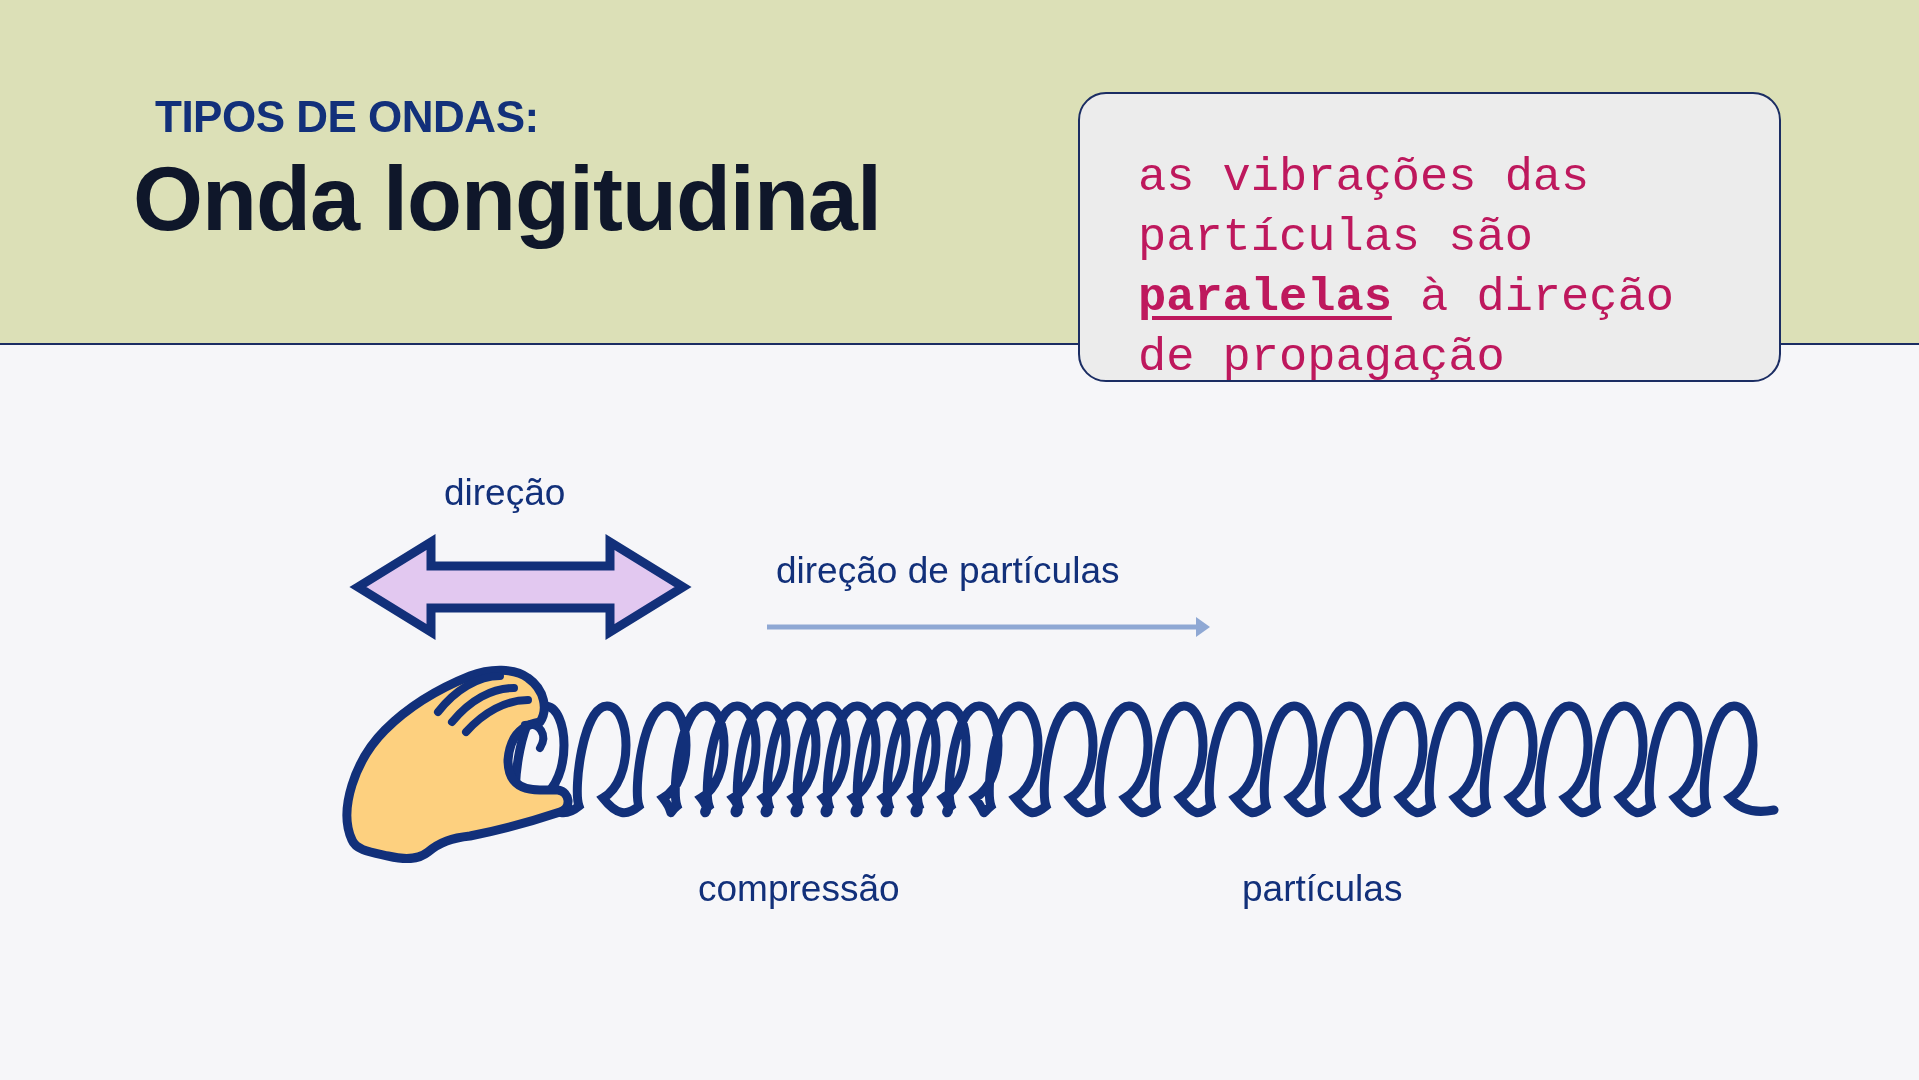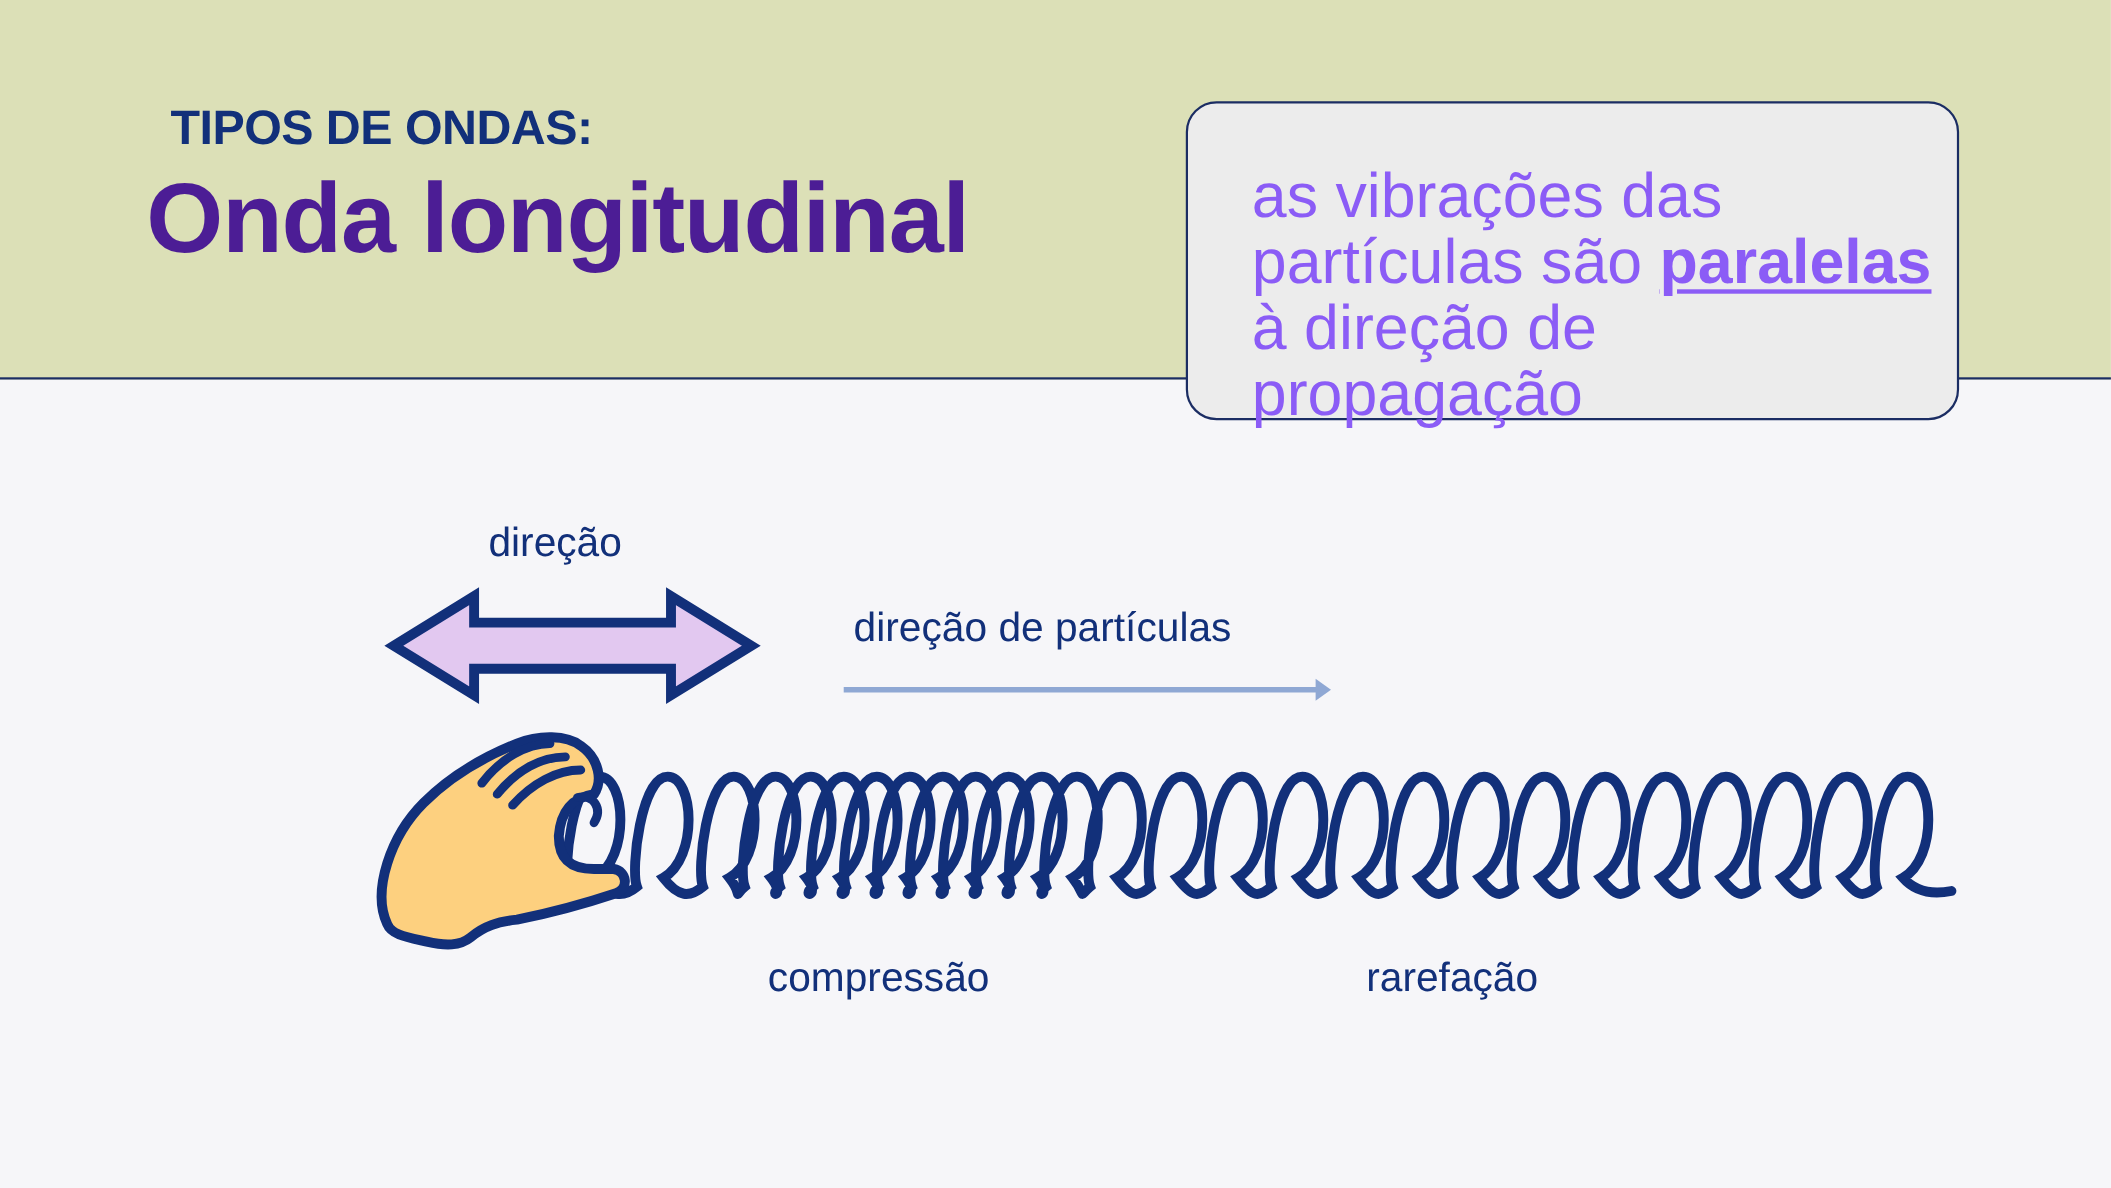--- a/index.html
+++ b/index.html
@@ -12,50 +12,50 @@
   .header-band {
     position:absolute; left:0; top:0; width:1919px; height:343px;
     background:#dce0b7; border-bottom:2px solid #1b2d63;
   }
   .subtitle {
     position:absolute; left:135px; top:92px;
     font-size:44px; font-weight:bold; letter-spacing:-0.5px; color:#12307a;margin-left:20px;
   }
   .title {
     position:absolute; left:133px; top:148px;
-    font-size:90px; font-weight:bold; letter-spacing:-1px; color:#4c1d95;
+    font-size:90px; font-weight:bold; letter-spacing:-1px; color:#0f172a;
   }
   .callout {
     position:absolute; left:1078px; top:92px; width:703px; height:290px;
     box-sizing:border-box; border:2px solid #1b2d63; border-radius:28px;
     background:#ececec;
   }
   .callout-text {
     position:absolute; left:58px; top:54px; width:620px;
-    font-size:57px; line-height:60px; color:#8b5cf6;
+    font-size:47px; line-height:60px; color:#be185d;font-family:Liberation Mono, monospace;
   }
   .callout-text .emph { font-weight:bold; text-decoration:underline; text-decoration-thickness:4px; text-underline-offset:6px; }
   .label { position:absolute; font-size:37px; color:#12307a; white-space:nowrap; }
   svg { position:absolute; left:0; top:0; }
 </style>
 </head>
 <body>
 
 <div class="header-band"></div>
 <div class="subtitle">TIPOS DE ONDAS:</div>
 <div class="title">Onda longitudinal</div>
 
 <div class="callout">
   <div class="callout-text"><span>as vibrações das partículas são </span><span class="emph">paralelas</span><span> à direção de propagação</span></div>
 </div>
 
 <div class="label" style="left:444px; top:472px;">direção</div>
 <div class="label" style="left:776px; top:550px;">direção de partículas</div>
 <div class="label" style="left:698px; top:868px;">compressão</div>
-<div class="label" style="left:1242px; top:868px;">rarefação</div>
+<div class="label" style="left:1242px; top:868px;">partículas</div>
 
 <svg width="1919" height="1080" viewBox="0 0 1919 1080">
 
   <g>
     <polygon points="358,587 431,542 431,566 610,566 610,542 683,587 610,632 610,608 431,608 431,632" fill="#e2c8f0" stroke="#12307a" stroke-width="9" stroke-linejoin="miter"></polygon>
   </g>
 
   <g>
     <line x1="767" y1="627" x2="1198" y2="627" stroke="#8fa8d4" stroke-width="5"></line>
     <polygon points="1196,617 1210,627 1196,637" fill="#8fa8d4"></polygon>

